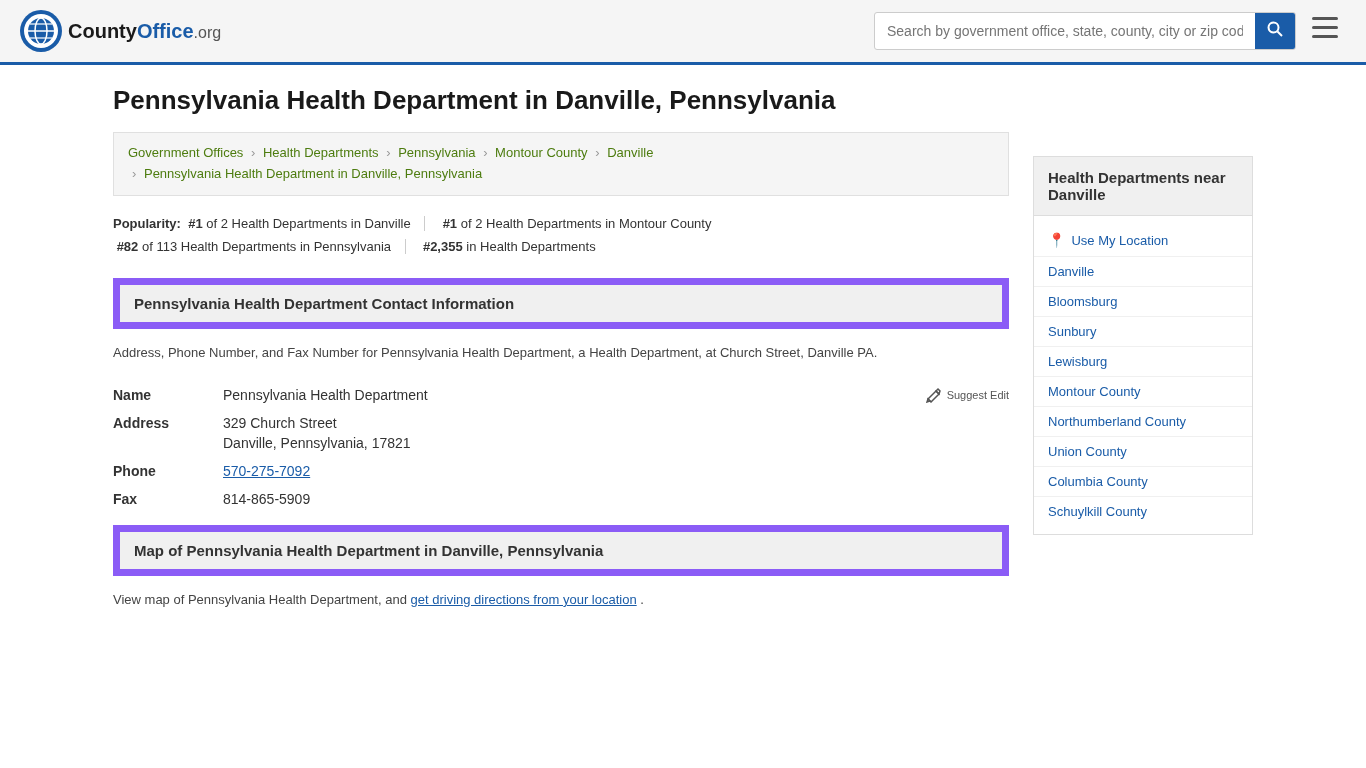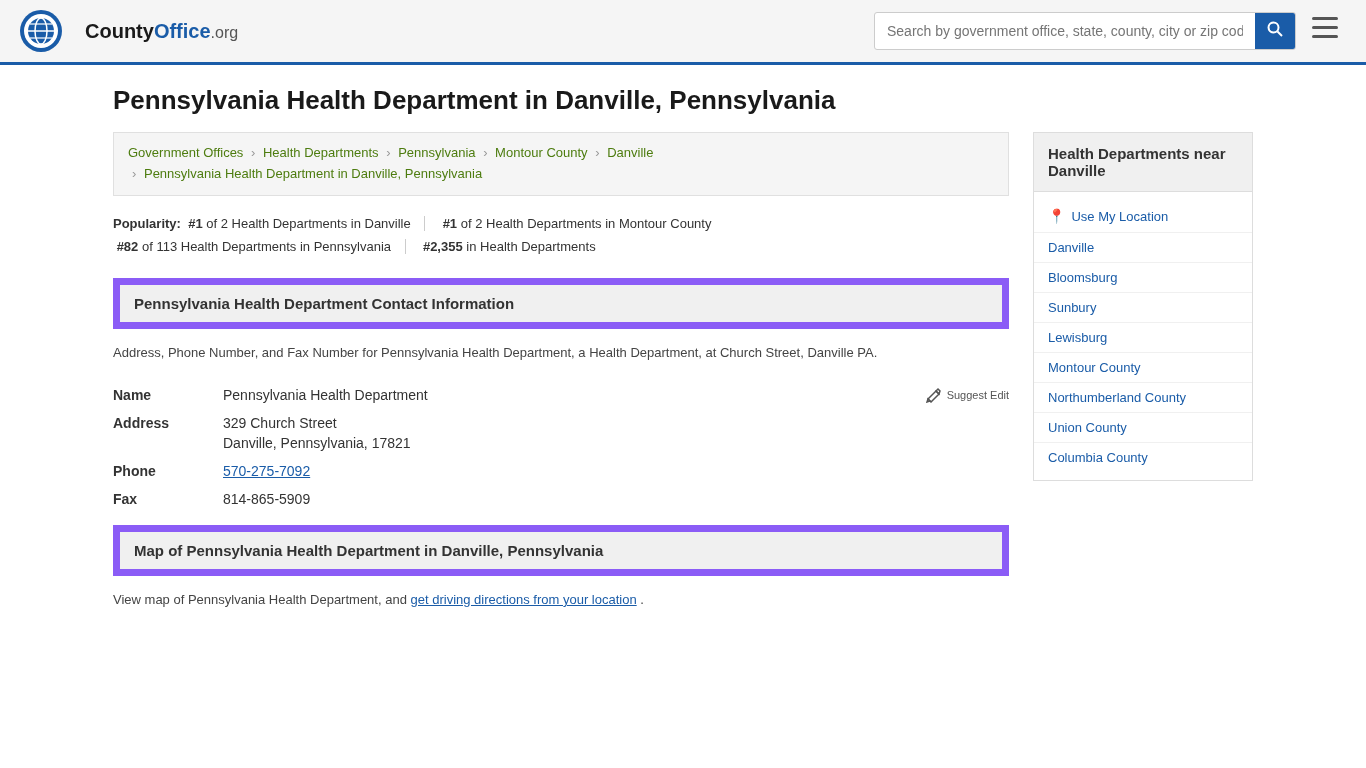--- a/index.html
+++ b/index.html
@@ -10,21 +10,21 @@
       background: #f5f5f5;
       border-bottom: 3px solid #1a5ca8;
       padding: 10px 20px;
       display: flex;
       align-items: center;
       justify-content: space-between;
     }
     .logo-area {
       display: flex;
       align-items: center;
-      gap: 23px;
+      gap: 6px;
     }
     .logo-icon {
       width: 42px;
       height: 42px;
     }
     .logo-text {
       font-size: 20px;
       font-weight: bold;
       color: #1a1a1a;
     }
@@ -86,20 +86,21 @@
     .content-layout {
       display: flex;
       gap: 24px;
     }
     .main-content {
       flex: 1;
     }
     .sidebar {
       width: 220px;
       flex-shrink: 0;
+      margin-top: 24px;
     }
 
     
     .breadcrumb {
       background: #f5f5f5;
       border: 1px solid #e0e0e0;
       padding: 10px 14px;
       font-size: 13px;
       color: #555;
       margin-bottom: 16px;
@@ -389,17 +390,20 @@
         </div>
         <div class="sidebar-link-item">
           <a href="#">Northumberland County</a>
         </div>
         <div class="sidebar-link-item">
           <a href="#">Union County</a>
         </div>
         <div class="sidebar-link-item">
           <a href="#">Columbia County</a>
         </div>
+        <div class="sidebar-link-item">
+          <a href="#">Schuylkill County</a>
+        </div>
       </div>
     </div>
 
   </div>
 </div>
 
 </body></html>

